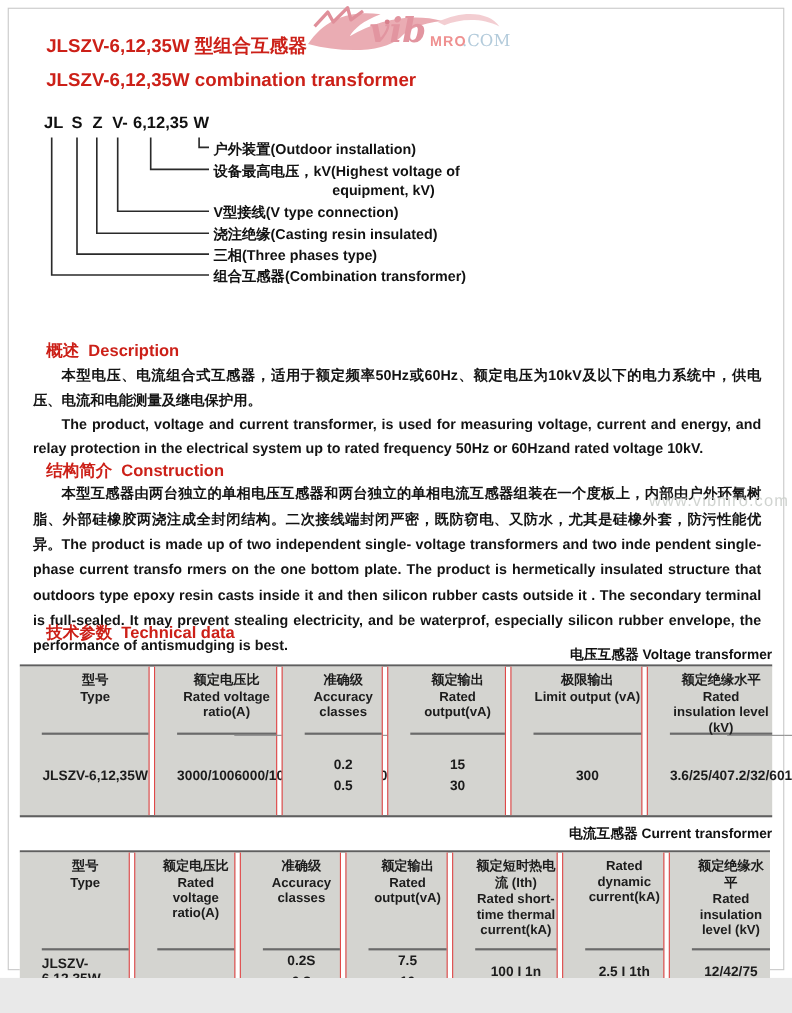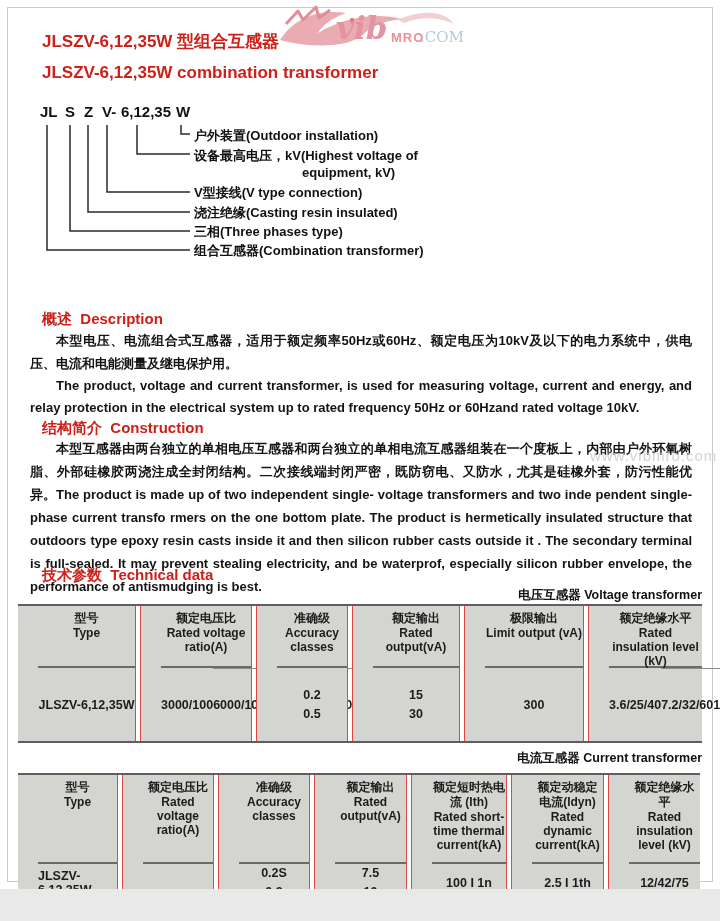--- a/index.html
+++ b/index.html
@@ -238,21 +238,20 @@
     </div>
     <div class="col">
       <div class="hd">
         <div class="hcn">额定短时热电流 (Ith)</div>
         <div class="hen">Rated short-time thermal current(kA)</div>
       </div>
       <div class="bd">100 I 1n</div>
     </div>
     <div class="col">
       <div class="hd">
-        <div class="hcn">额定动稳定电流(Idyn)</div>
         <div class="hen">Rated dynamic current(kA)</div>
       </div>
       <div class="bd">2.5 I 1th</div>
     </div>
     <div class="col">
       <div class="hd">
         <div class="hcn">额定绝缘水平</div>
         <div class="hen">Rated insulation level (kV)</div>
       </div>
       <div class="bd">12/42/75</div>

